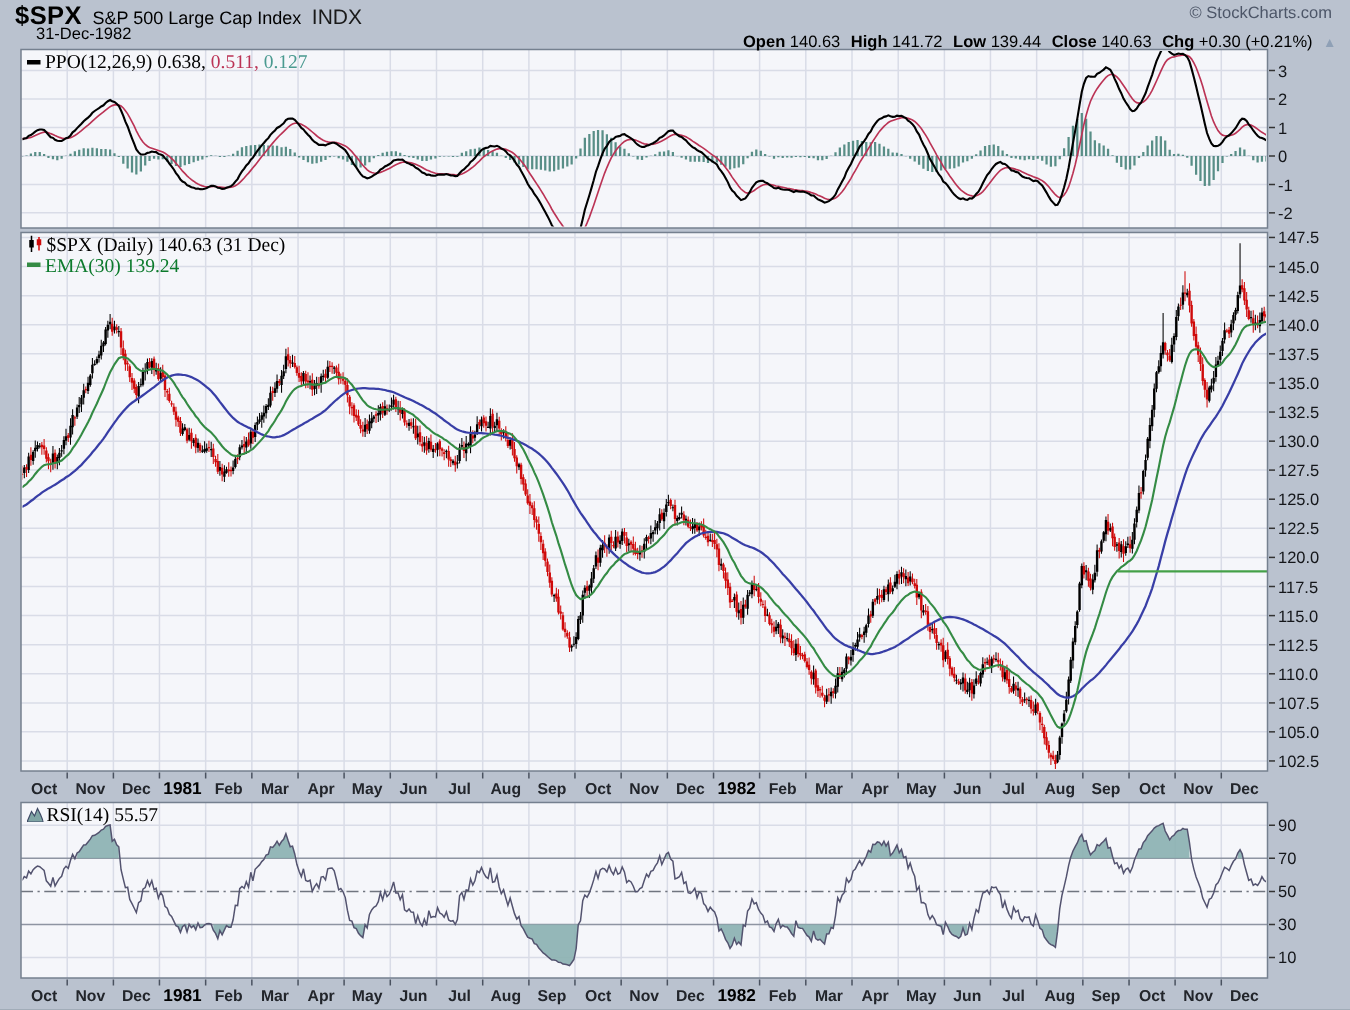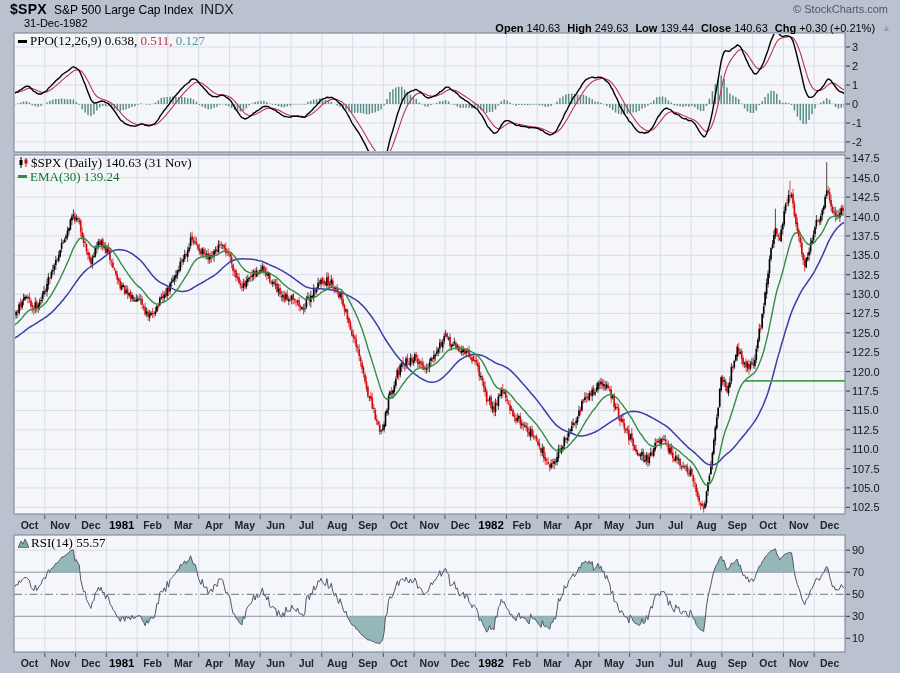--- a/index.html
+++ b/index.html
@@ -1,20 +1,20 @@
 <!DOCTYPE html>
 <html><head>
 <meta charset="utf-8">
 <style>
   html,body{margin:0;padding:0;background:#8e99a8;}
   #app{position:relative;width:900px;height:673px;background:#bac2cf;overflow:hidden;
        font-family:"Liberation Sans",sans-serif;}
   #chart{position:absolute;left:0;top:0;}
   .hdr1{position:absolute;left:10px;top:1px;display:flex;align-items:baseline;gap:7px;color:#000;}
-  .sym{font-size:14px;font-weight:bold;letter-spacing:.3px;}
+  .sym{font-size:17px;font-weight:bold;letter-spacing:.3px;}
   .nm{font-size:12px;}
   .exch{font-size:14px;color:#1a1a1a;}
   .copyright{position:absolute;right:12px;top:3px;font-size:11px;color:#4d5668;}
   .hdr2{position:absolute;left:24px;top:17px;font-size:11px;color:#000;}
   .quote{position:absolute;right:9px;top:22px;font-size:11px;color:#000;display:flex;gap:7px;align-items:center;white-space:nowrap;}
   .quote b{font-weight:bold;}
   .arrow{color:#8fa0b6;font-size:9px;}
   .legend{position:absolute;font-family:Liberation Serif, serif;
           font-size:13px;color:#000;white-space:nowrap;line-height:12.5px;}
   .sw{display:inline-block;width:9px;height:3px;margin:0 3px 2px 0;vertical-align:middle;}
@@ -369,42 +369,42 @@
   <div class="hdr1">
     <span class="sym">$SPX</span>
     <span class="nm">S&amp;P 500 Large Cap Index</span>
     <span class="exch">INDX</span>
   </div>
   <div class="copyright">© StockCharts.com</div>
   <div class="hdr2">31-Dec-1982</div>
 
   <div class="quote">
     <span><b>Open</b> <span>140.63</span></span>
-    <span><b>High</b> <span>249.63</span></span>
+    <span><b>High</b> <span>141.72</span></span>
     <span><b>Low</b> <span>139.44</span></span>
     <span><b>Close</b> <span>140.63</span></span>
     <span><b>Chg</b> <span>+0.30 (+0.21%)</span></span>
     <span class="arrow">▲</span>
   </div>
 
   <div class="legend" style="left:18px;top:35px;">
     <span class="sw" style="background:#000;"></span><span>PPO(12,26,9)</span>
     <span style="color:#000;">0.638,</span>
     <span style="color:#bb3355;">0.511,</span>
     <span style="color:#4a9a90;">0.127</span>
   </div>
 
   <div class="legend" style="left:18px;top:157px;">
     <div>
       <span class="cicon"><svg width="11" height="11">
             <line x1="3" y1="0" x2="3" y2="11" stroke="#000" stroke-width="1"></line>
             <rect x="1.5" y="3" width="3" height="5" fill="#000"></rect>
             <line x1="8" y1="1" x2="8" y2="10" stroke="#cf0a0a" stroke-width="1"></line>
             <rect x="6.5" y="2.5" width="3" height="4" fill="#cf0a0a"></rect>
-          </svg></span><span>$SPX (Daily) 140.63 (31 Nov)</span>
+          </svg></span><span>$SPX (Daily) 140.63 (31 Dec)</span>
     </div>
     <div style="color:#0c7a2c;"><span class="sw" style="background:#348b44;"></span><span>EMA(30) 139.24</span></div>
   </div>
 
   <div class="legend" style="left:18px;top:537px;">
     <span class="cicon"><svg width="11" height="10">
           <polygon points="0,10 3,3 5,6 7,1 9,5 11,10" fill="#7fa4a4" stroke="#3f4a66" stroke-width="0.8"></polygon>
         </svg></span><span>RSI(14) 55.57</span>
   </div>
 

